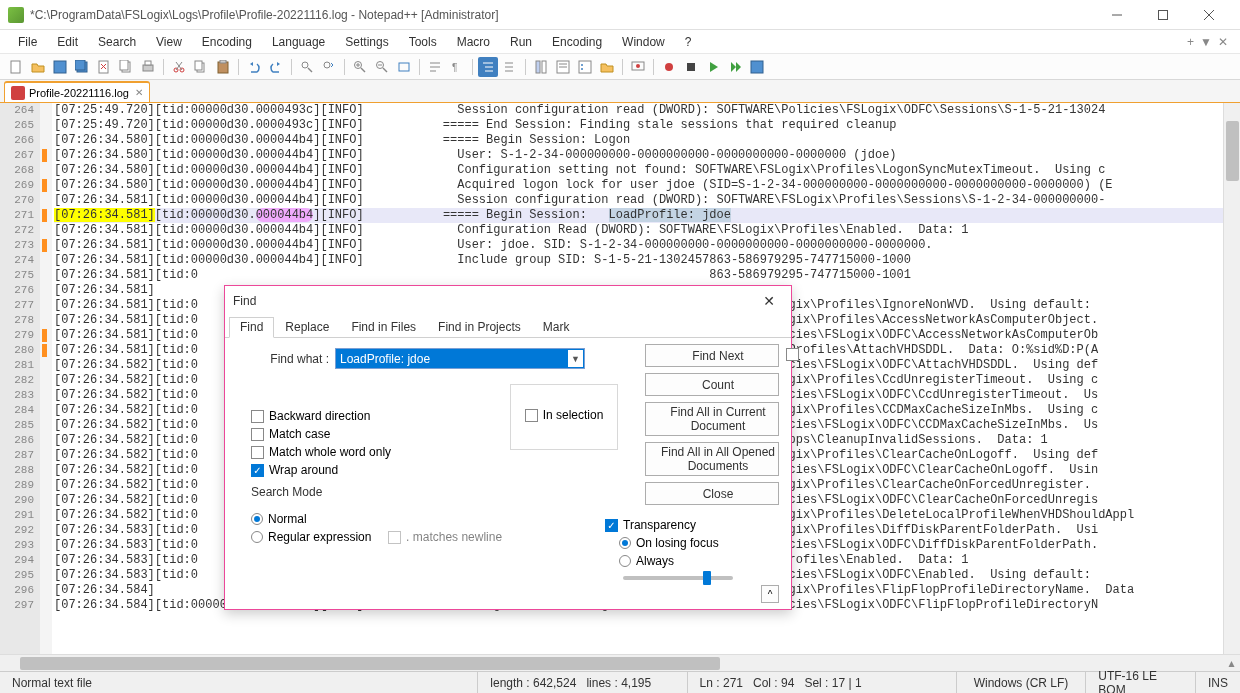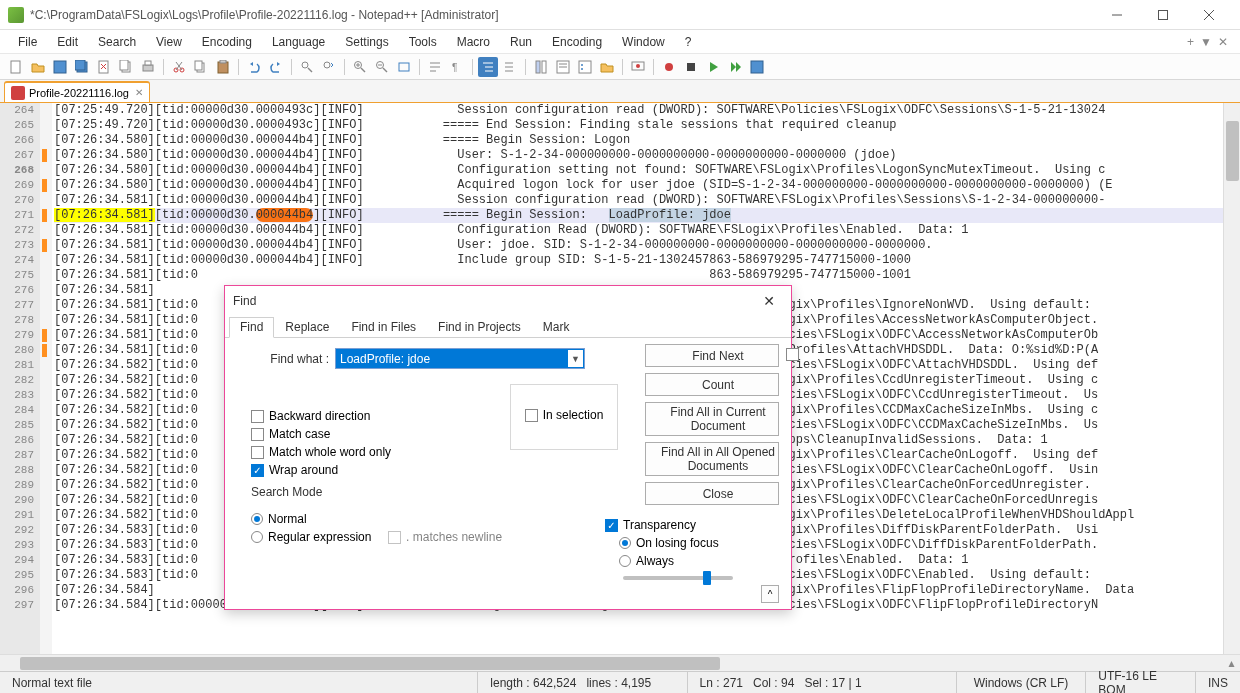--- a/index.html
+++ b/index.html
@@ -124,21 +124,21 @@
   white-space: pre;
   line-height: 15px;
   overflow: hidden;
   padding-left: 2px;
   color: #333;
 }
 .code-line { height: 15px; position: relative; }
 .marker-line { height: 15px; position: relative; }
 .mark-orange { position: absolute; left: 2px; width: 5px; height: 13px; background: #ff9020; top: 1px; }
 .hl-yellow { background: #ffff00; }
-.hl-green { background: #f97316; border-radius: 7px; }
+.hl-green { background: #f0abfc; border-radius: 7px; }
 .hl-gray { background: #c4d4e4; }
 .line-hl { background: #e8e8f8; display: inline-block; width: 100%; }
 
 .scrollbar-v {
   width: 17px;
   background: #f0f0f0;
   border-left: 1px solid #ddd;
   position: relative;
 }
 .scrollbar-v-thumb {
@@ -564,21 +564,21 @@
     <span class="tab-close">✕</span>
   </div>
 </div>
 
 <div class="editor-area">
   <div class="gutter" id="gutter">
       <div style="height: 15px;">264</div>
       <div style="height: 15px;">265</div>
       <div style="height: 15px;">266</div>
       <div style="height: 15px;">267</div>
-      <div style="height: 15px; font-weight: bold;">268</div>
+      <div style="height: 15px;">268</div>
       <div style="height: 15px;">269</div>
       <div style="height: 15px;">270</div>
       <div style="height: 15px;">271</div>
       <div style="height: 15px;">272</div>
       <div style="height: 15px;">273</div>
       <div style="height: 15px;">274</div>
       <div style="height: 15px;">275</div>
       <div style="height: 15px;">276</div>
       <div style="height: 15px;">277</div>
       <div style="height: 15px;">278</div>

